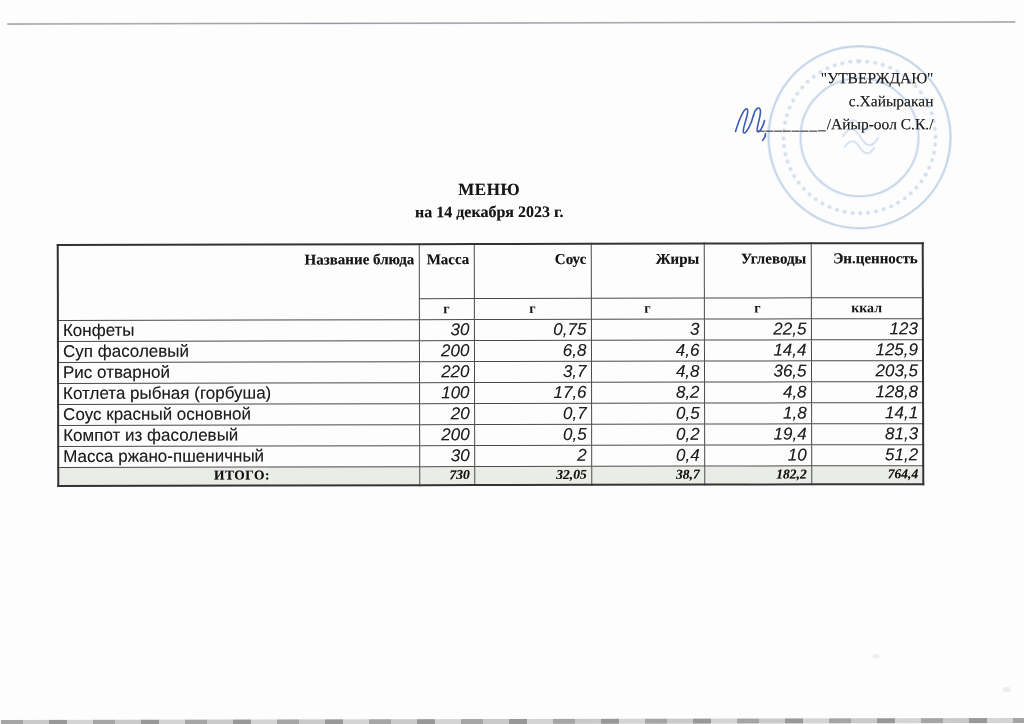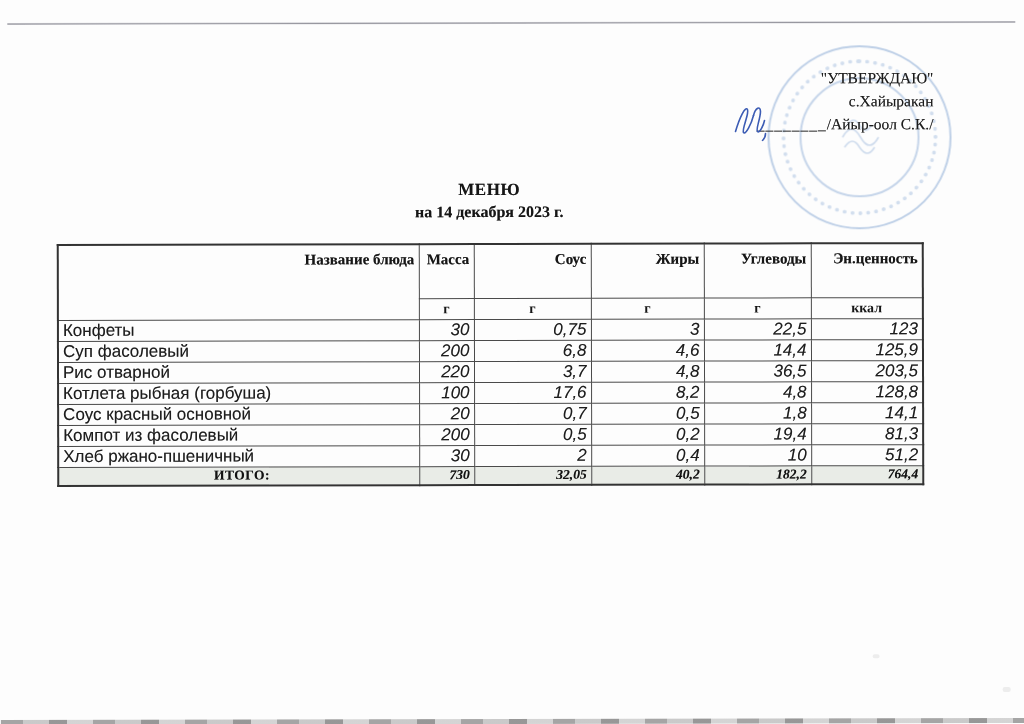--- a/index.html
+++ b/index.html
@@ -199,32 +199,32 @@
         </tr>
         <tr class="body-row">
           <td class="dish">Компот из фасолевый</td>
           <td class="num">200</td>
           <td class="num">0,5</td>
           <td class="num">0,2</td>
           <td class="num">19,4</td>
           <td class="num">81,3</td>
         </tr>
         <tr class="body-row">
-          <td class="dish">Хлеб ржано-пшеничный</td>
+          <td class="dish">Масса ржано-пшеничный</td>
           <td class="num">30</td>
           <td class="num">2</td>
           <td class="num">0,4</td>
           <td class="num">10</td>
           <td class="num">51,2</td>
         </tr>
         <tr class="total-row">
           <td class="total-label">ИТОГО:</td>
           <td class="num">730</td>
           <td class="num">32,05</td>
-          <td class="num">40,2</td>
+          <td class="num">38,7</td>
           <td class="num">182,2</td>
           <td class="num">764,4</td>
         </tr>
       </tbody>
     </table>
 
     <div class="speck speck1"></div>
     <div class="speck speck2"></div>
     <div class="bottom-scan-band"></div>
   </div>

